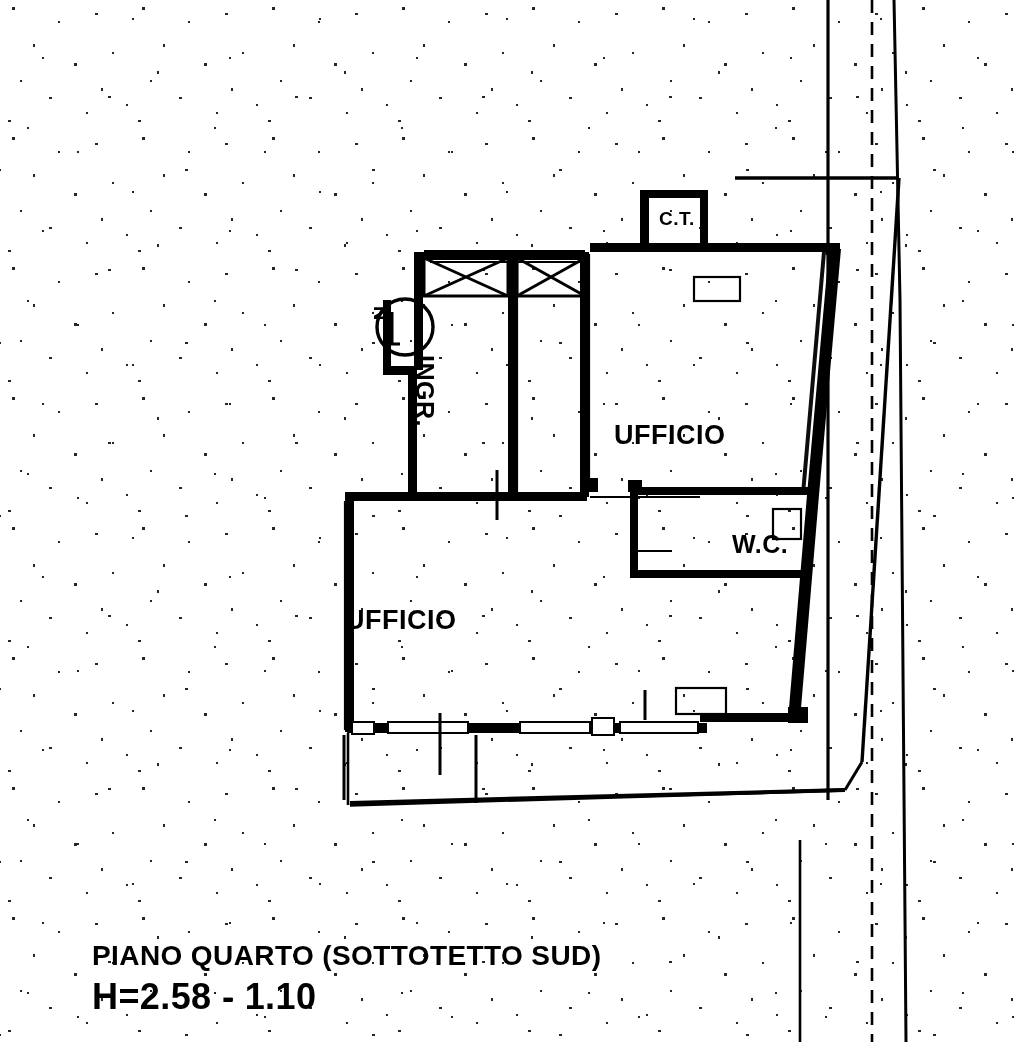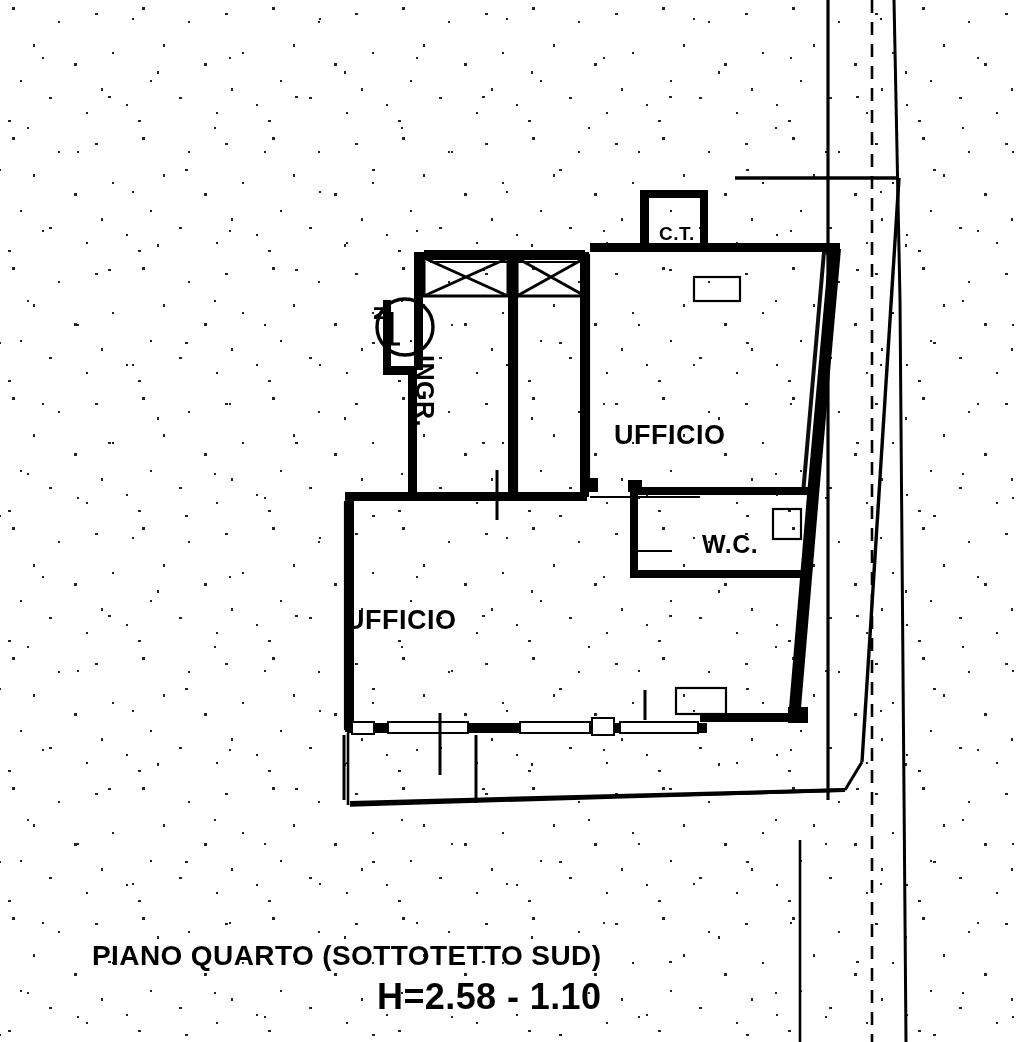--- a/index.html
+++ b/index.html
@@ -5,31 +5,31 @@
   html,body{margin:0;padding:0;background:#ffffff;}
   body{width:1020px;height:1042px;position:relative;overflow:hidden;
        font-family:"Liberation Sans", sans-serif;color:#000;}
   #sheet{position:absolute;inset:0;width:1020px;height:1042px;background:#fff;}
   svg#plan{position:absolute;left:0;top:0;width:1020px;height:1042px;display:block;}
 
   .label{position:absolute;font-family:"Liberation Sans", sans-serif;
          font-weight:700;color:#000;white-space:nowrap;letter-spacing:.5px;}
   .lbl-ufficio1{left:345px;top:605px;font-size:27px;}
   .lbl-ufficio2{left:614px;top:420px;font-size:27px;}
-  .lbl-wc{left:702px;top:530px;font-size:25px;}
-  .lbl-ct{left:659px;top:223px;font-size:19px;}
+  .lbl-wc{left:732px;top:530px;font-size:25px;}
+  .lbl-ct{left:659px;top:208px;font-size:19px;}
   .lbl-ingr{left:439px;top:355px;font-size:25px;
             transform:rotate(90deg);transform-origin:left top;}
   .lbl-n{left:392px;top:306px;font-size:20px;font-weight:700;
          transform:rotate(90deg);transform-origin:left top;}
 
   .caption{position:absolute;left:92px;top:938px;font-size:28px;
            font-weight:700;letter-spacing:.4px;line-height:1.28;}
   .caption .l2{font-size:36px;}
-  .cap-line{display:block;text-align:right;}
+  .cap-line{display:block;}
 </style>
 </head>
 <body>
 
 <div id="sheet">
 
   <svg id="plan" viewBox="0 0 1020 1042">
     <defs>
 
       <pattern id="speck" x="0" y="0" width="130" height="130" patternUnits="userSpaceOnUse">

